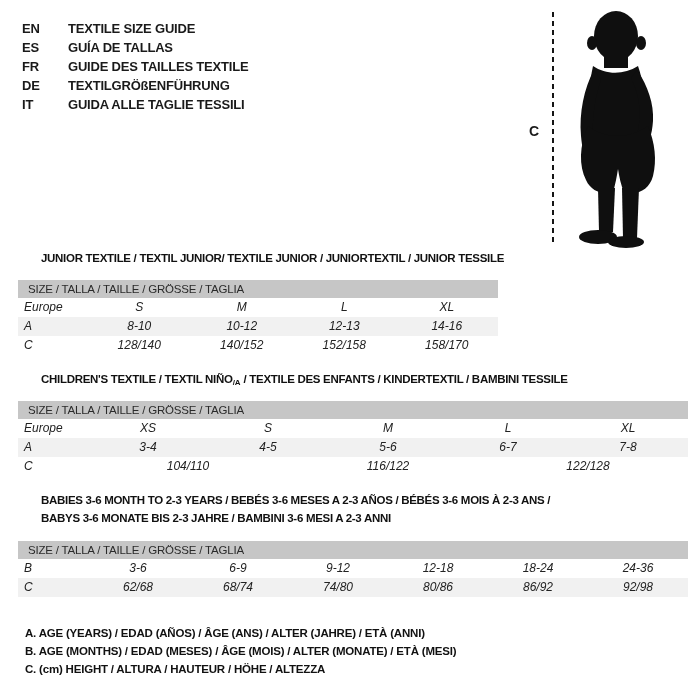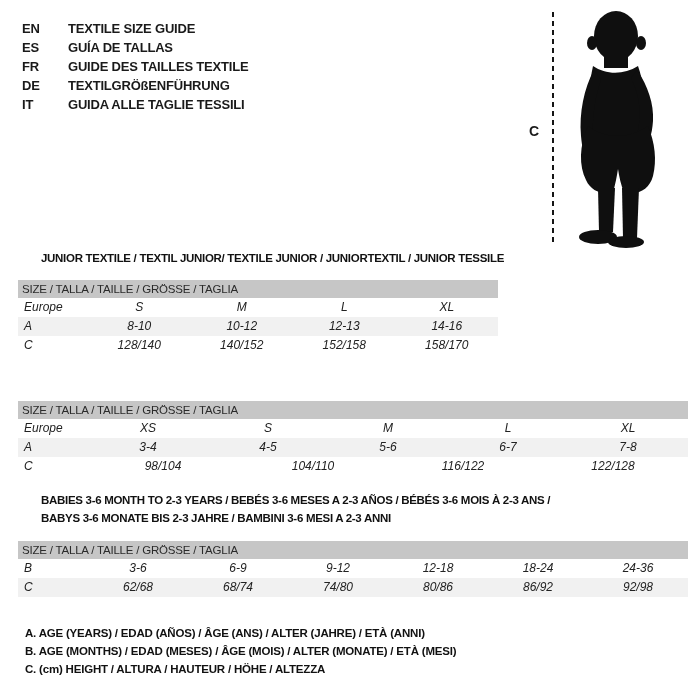--- a/index.html
+++ b/index.html
@@ -19,21 +19,21 @@
   .toddler { position:absolute; left:560px; top:8px; width:115px; height:240px; }
   
   .sec-title { position:absolute; left:25px; font-weight:bold; font-size:11.5px;
     letter-spacing:-0.3px; line-height:18px; white-space:nowrap; color:#111;margin-left:16px; }
   .sub { font-size:8px; vertical-align:-2px; letter-spacing:0; }
   
   .tbl { position:absolute; left:18px; font-size:12px; color:#222; }
   .t1 { top:280px; width:480px; }
   .t2 { top:401px; width:670px; }
   .t3 { top:541px; width:670px; }
-  .band { height:18px; line-height:18px; background:#c6c6c6; padding-left:4px;
+  .band { height:18px; line-height:18px; background:#c6c6c6; padding-left:10px;
     font-size:11.5px; letter-spacing:-0.2px; color:#2a2a2a; }
   .trow { display:flex; height:19px; line-height:19px;font-style:italic; }
   .lab { width:70px; padding-left:6px; }
   .val { flex:1; text-align:center; }
   .shade { background:#f1f1f1; }
   
   .legend { position:absolute; left:25px; top:624px; font-weight:bold; font-size:11.5px;
     letter-spacing:-0.2px; color:#111; }
   .legend div { height:18px; line-height:18px; white-space:nowrap; }
 </style>
@@ -103,41 +103,41 @@
     </div>
     <div class="trow">
       <span class="lab">C</span>
       <span class="val">128/140</span>
       <span class="val">140/152</span>
       <span class="val">152/158</span>
       <span class="val">158/170</span>
     </div>
   </div>
 
+  <div class="sec-title" style="top:370px;"><span>CHILDREN'S TEXTILE / TEXTIL NIÑO</span><span class="sub">/A</span><span> / TEXTILE DES ENFANTS / KINDERTEXTIL / BAMBINI TESSILE</span></div>
   <div class="tbl t2">
     <div class="band">SIZE / TALLA / TAILLE / GRÖSSE / TAGLIA</div>
     <div class="trow">
       <span class="lab">Europe</span>
       <span class="val">XS</span>
       <span class="val">S</span>
       <span class="val">M</span>
       <span class="val">L</span>
       <span class="val">XL</span>
     </div>
     <div class="trow shade">
       <span class="lab">A</span>
       <span class="val">3-4</span>
       <span class="val">4-5</span>
       <span class="val">5-6</span>
       <span class="val">6-7</span>
       <span class="val">7-8</span>
     </div>
     <div class="trow">
       <span class="lab">C</span>
-      <span class="val">98/104</span>
       <span class="val">104/110</span>
       <span class="val">116/122</span>
       <span class="val">122/128</span>
     </div>
   </div>
 
   <div class="sec-title" style="top:491px;">
     <div>BABIES 3-6 MONTH TO 2-3 YEARS / BEBÉS 3-6 MESES A 2-3 AÑOS / BÉBÉS 3-6 MOIS À 2-3 ANS /</div>
     <div>BABYS 3-6 MONATE BIS 2-3 JAHRE / BAMBINI 3-6 MESI A 2-3 ANNI</div>
   </div>

